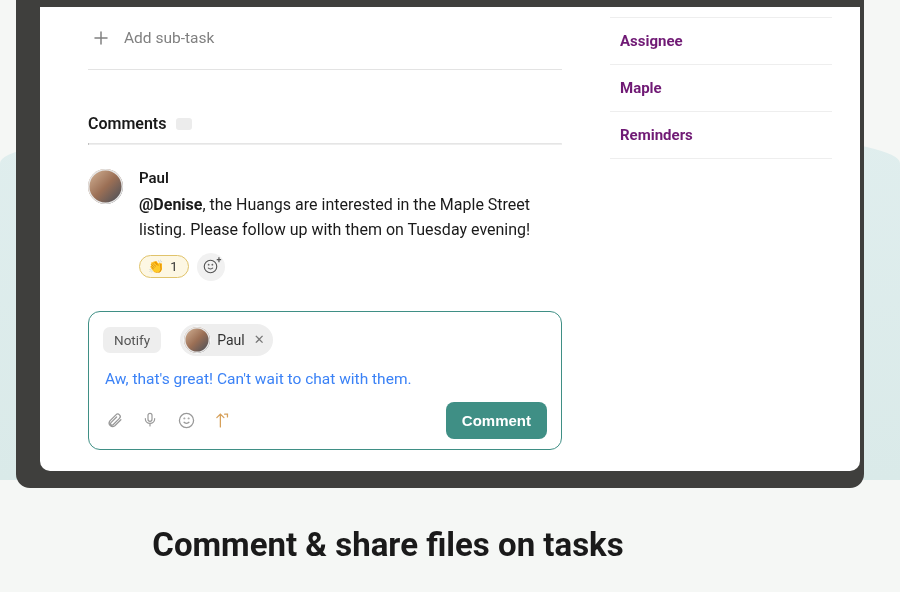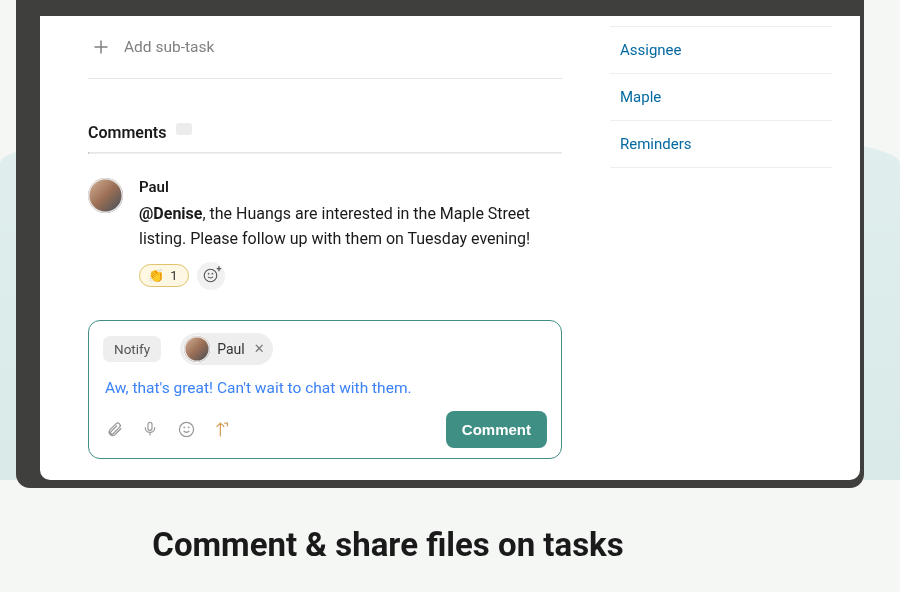--- a/index.html
+++ b/index.html
@@ -24,21 +24,21 @@
   
   .frame {
     position: absolute;
     top: 0;
     left: 16px;
     width: 848px;
     height: 488px;
     background: #3f3f3d;
     border-radius: 0 0 14px 14px;
     z-index: 1;
-    padding: 16px 24px 24px 24px;
+    padding: 7px 24px 24px 24px;
   }
   
   .card {
     background: #ffffff;
     width: 820px;
     height: 464px;
     border-radius: 0 0 10px 10px;
     display: flex;
     overflow: hidden;
   }
@@ -62,21 +62,21 @@
     font-size: 15.5px;
     padding: 8px 0 22px 4px;
     cursor: pointer;
   }
   .add-sub svg { stroke: #808080; }
   
   .hr { border: none; border-top: 1px solid #e3e3e3; }
   
   .comments-header {
     display: flex;
-    align-items: flex-start;
+    align-items: center;
     gap: 10px;
     margin-top: 44px;
     margin-bottom: 10px;
   }
   .comments-header .label {
     font-weight: 600;
     font-size: 16px;
     color: #1a1a1a;
   }
   .comments-header .pill {
@@ -225,22 +225,22 @@
     font-weight: 600;
     font-size: 15px;
     padding: 10px 16px;
     border-radius: 8px;
     cursor: pointer;
   }
   
   .side-item {
     padding: 14px 0 14px 10px;
     font-size: 15px;
-    color: #0369a1;
-    font-weight: 400;
+    color: #701a75;
+    font-weight: 700;
     border-bottom: 1px solid #eeeeee;
     border-top: 1px solid #eeeeee;
     margin-top: -1px;
     cursor: pointer;
   }
   .side-item.first { border-top: 1px solid #eeeeee; margin-top: 0;}
   .priority-sub {
     display: flex;
     align-items: center;
     gap: 10px;

